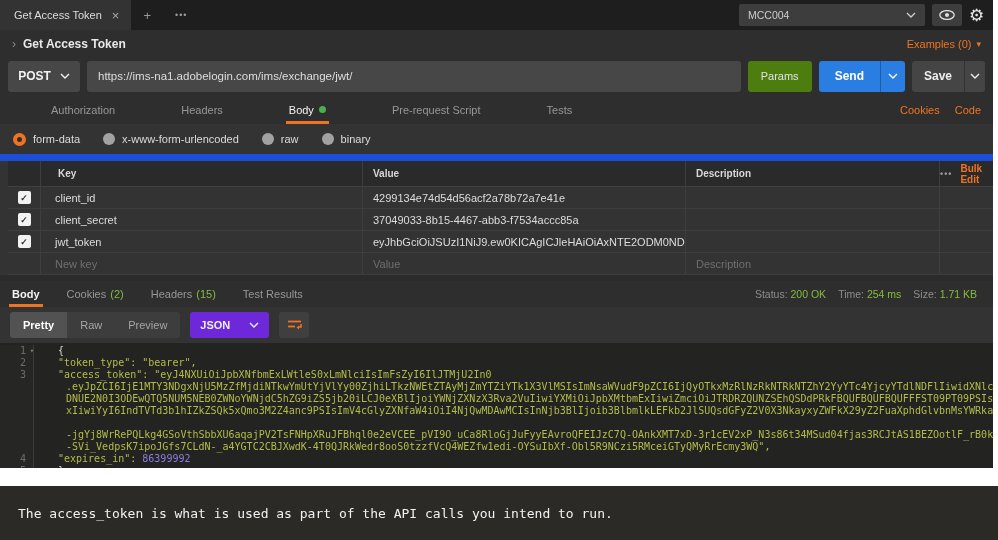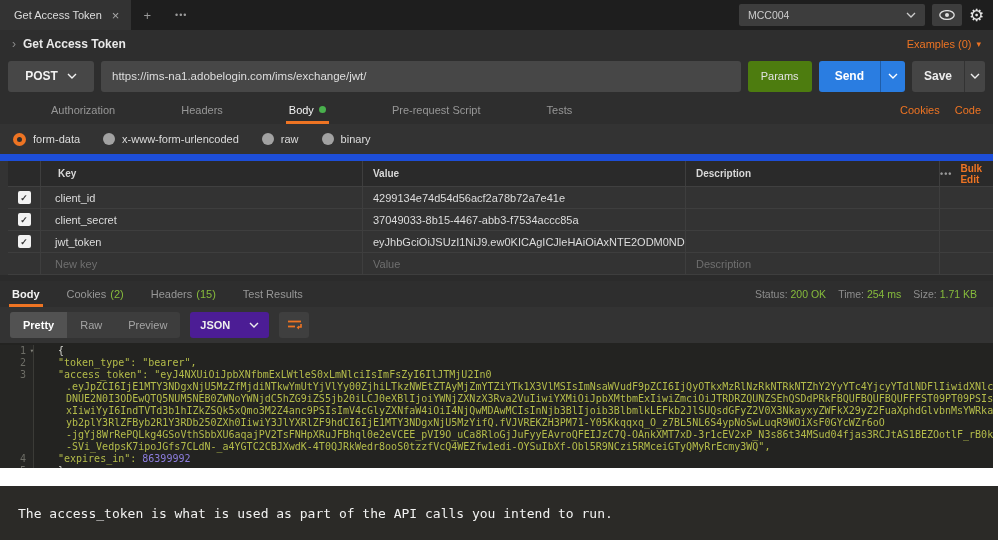--- a/index.html
+++ b/index.html
@@ -23,21 +23,21 @@
 
   
   .req-title-row { height:27px; background:#2e2e2e; display:flex; align-items:center; padding:0 12px; }
   .req-caret { color:#8a8a8a; font-size:12px; margin-right:7px; }
   .req-title { font-size:12px; font-weight:bold; color:#e9e9e9; }
   .examples { margin-left:auto; color:#ee7423; font-size:11px; display:flex; align-items:center; gap:5px; }
   .examples .dd { font-size:9px; }
 
   
   .url-row { height:38px; background:#2e2e2e; display:flex; align-items:center; padding:0 8px; gap:7px; }
-  .method-box { width:86px; height:31px; background:#474747; border-radius:3px; display:flex;
+  .method-box { width:72px; height:31px; background:#474747; border-radius:3px; display:flex;
     align-items:center; justify-content:center; gap:9px; }
   .method-label { font-size:12px; font-weight:bold; color:#f2f2f2; }
   .url-field { flex:1; height:31px; background:#474747; border-radius:3px; display:flex;
     align-items:center; padding:0 11px; font-size:11.5px; color:#dedede; }
   .params-btn { height:31px; padding:0 13px; background:#4d7c0f; border-radius:3px; display:flex;
     align-items:center; font-size:11px; color:#e2e2e2; }
   .send-group, .save-group { display:flex; height:31px; }
   .send-main { background:#2a7de1; color:#ffffff; font-weight:bold; font-size:12px; padding:0 16px;
     display:flex; align-items:center; border-radius:3px 0 0 3px; }
   .send-chev { width:25px; background:#2a7de1; border-left:1px solid rgba(0,0,0,.25);
@@ -93,21 +93,21 @@
   .resp-tab.active::after { content:""; position:absolute; left:-3px; right:-3px; bottom:0; height:3px; background:#ee7423; }
   .count { color:#86bb3c; }
   .resp-meta { margin-left:auto; display:flex; gap:12px; font-size:10.5px; padding-right:4px; }
   .meta-label { color:#8d8d8d; }
   .meta-value { color:#86bb3c; }
 
   .view-row { height:36px; background:#333333; display:flex; align-items:center; padding:0 10px; gap:10px; }
   .seg { display:flex; background:#3d3d3d; border-radius:3px; overflow:hidden; height:26px; }
   .seg-btn { padding:0 13px; display:flex; align-items:center; font-size:11px; color:#a5a5a5; }
   .seg-btn.active { background:#525252; color:#ffffff; font-weight:bold; }
-  .json-select { height:26px; background:#4c1d95; border-radius:3px; display:flex; align-items:center;
+  .json-select { height:26px; background:#6d28d9; border-radius:3px; display:flex; align-items:center;
     gap:19px; padding:0 10px; font-size:11px; font-weight:bold; color:#ededed; }
   .wrap-btn { height:26px; width:30px; background:#3f3f3f; border-radius:3px; display:flex;
     align-items:center; justify-content:center; }
   .view-right { margin-left:auto; display:flex; align-items:center; gap:13px; }
   .save-resp { height:26px; background:#4a4a4a; border-radius:3px; display:flex; align-items:center;
     padding:0 11px; font-size:11px; color:#eeeeee; }
 
   
   .code { height:132px; background:#232321; font-family:"DejaVu Sans Mono", monospace;
     font-size:10px; overflow:hidden; padding-top:2px; }
@@ -348,21 +348,20 @@
     <div class="crow wrapline">
       <span class="ln"></span>
       <span class="ctext">DNUE2N0I3ODEwQTQ5NUM5NEB0ZWNoYWNjdC5hZG9iZS5jb20iLCJ0eXBlIjoiYWNjZXNzX3Rva2VuIiwiYXMiOiJpbXMtbmExIiwiZmciOiJTRDRZQUNZSEhQSDdPRkFBQUFBQUFBQUFFFST09PT09PSIsIm1vaSI6IjM3NTliZjQ</span>
     </div>
     <div class="crow wrapline">
       <span class="ln"></span>
       <span class="ctext">xIiwiYyI6IndTVTd3b1hIZkZSQk5xQmo3M2Z4anc9PSIsImV4cGlyZXNfaW4iOiI4NjQwMDAwMCIsInNjb3BlIjoib3BlbmlkLEFkb2JlSUQsdGFyZ2V0X3NkayxyZWFkX29yZ2FuaXphdGlvbnMsYWRkaXRpb25hbF9pbmZvLnB</span>
     </div>
     <div class="crow wrapline">
       <span class="ln"></span>
-      <span class="ctext">yb2plY3RlZFByb2R1Y3RDb250ZXh0IiwiY3JlYXRlZF9hdCI6IjE1MTY3NDgxNjU5MzYifQ.fVJVREKZH3PM71-Y05Kkqqxq_O_z7BL5NL6S4ypNoSwLuqR9WOiXsF0GYcWZr6oO</span>
     </div>
     <div class="crow wrapline">
       <span class="ln"></span>
       <span class="ctext">-jgYj8WrRePQLkg4GSoVthSbbXU6aqajPV2TsFNHpXRuJFBhql0e2eVCEE_pVI9O_uCa8RloGjJuFyyEAvroQFEIJzC7Q-OAnkXMT7xD-3r1cEV2xP_N3s86t34MSud04fjas3RCJtAS1BEZOotlF_rB0kfvCZR9Krf</span>
     </div>
     <div class="crow wrapline">
       <span class="ln"></span>
       <span class="ctext">-SVi_VedpsK7ipoJGfs7CLdN-_a4YGTC2CBJXwdK-4T0QJRkWedr8ooS0tzzfVcQ4WEZfw1edi-OYSuIbXf-Obl5R9NCzi5RMceiGTyQMyRrEcmy3WQ",</span>
     </div>
     <div class="crow">

